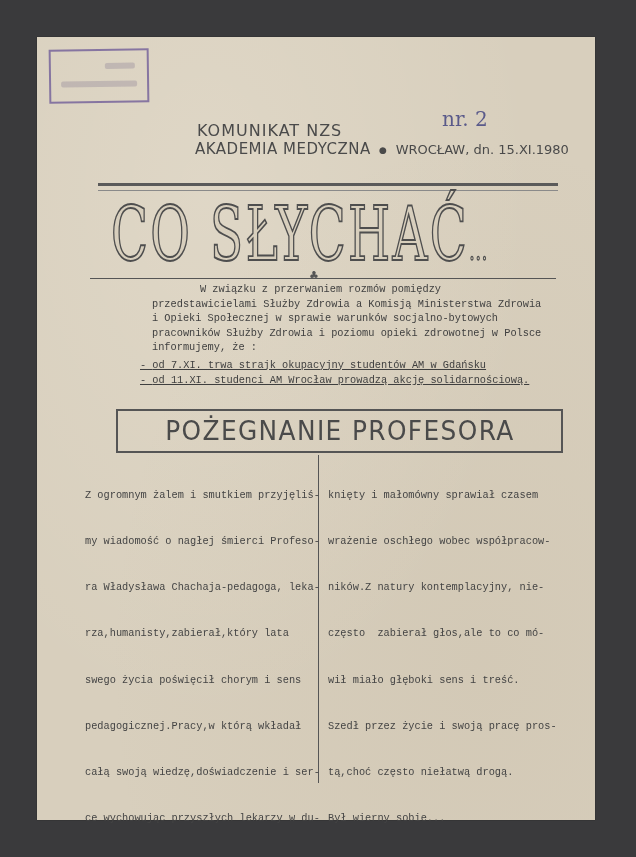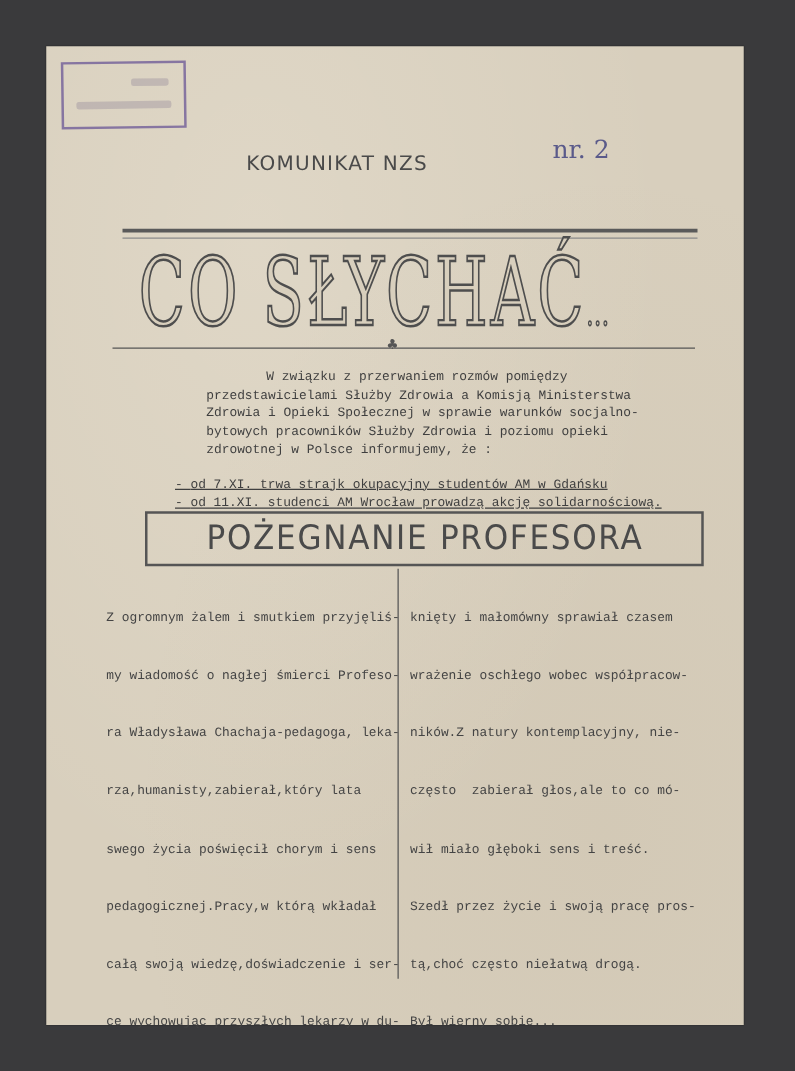--- a/index.html
+++ b/index.html
@@ -78,21 +78,21 @@
       position: absolute; left: 272px; top: 232px;
       font-size: 11px; color: #555;
       font-family: "DejaVu Sans", sans-serif;
     }
     .intro {
       position: absolute; left: 115px; top: 245px;
       width: 395px;
       font-size: 10.3px; line-height: 14.5px;
       color: #3f3f3f;
     }
-    .intro p { margin: 13px; text-indent: 48px; }
+    .intro p { margin: 0; text-indent: 48px; }
     .intro ul { margin: 3px 0 0 -12px; padding: 0; list-style: none; text-decoration: underline; }
     .intro li { padding-left: 20px; text-indent: -20px; margin-bottom: 1px; }
     .intro li::before { content: "- "; }
     .sub-box {
       position: absolute; left: 79px; top: 372px;
       width: 443px; height: 40px;
       border: 2px solid #555;
       text-align: center;
     }
     .sub-box span {
@@ -122,20 +122,25 @@
 <body>
 
 <div class="page">
 
   <div class="stamp">
     <div class="l1"></div>
     <div class="l2"></div>
   </div>
 
   <div class="header line1">KOMUNIKAT NZS</div>
+  <div class="header line2">
+    <span>AKADEMIA MEDYCZNA</span>
+    <span class="dot">●</span>
+    <span class="date">WROCŁAW, dn. 15.XI.1980</span>
+  </div>
   <div class="issue-no">nr. 2</div>
 
   <div class="double-rule"></div>
 
   <div class="title-big">
     <span>CO SŁYCHAĆ</span><span class="dots">...</span>
   </div>
 
   <div class="rule-orn"></div>
   <div class="ornament">♣</div>

